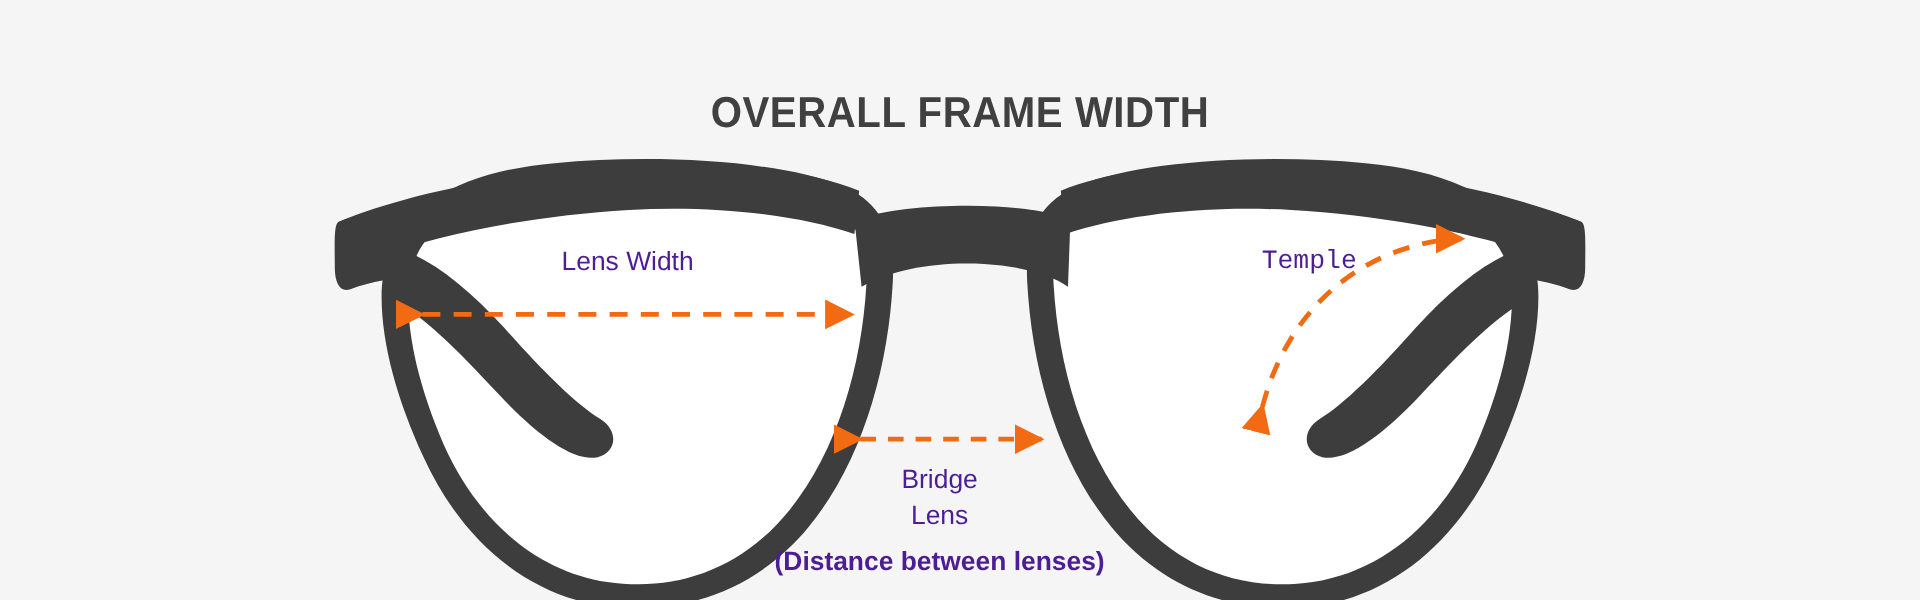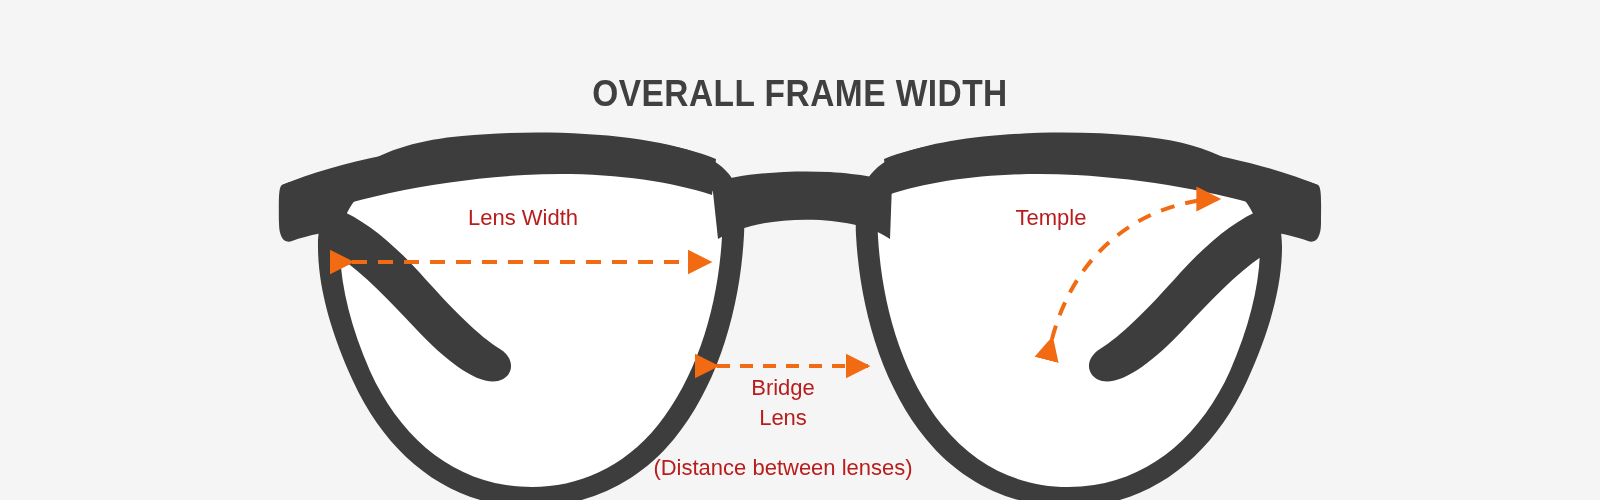--- a/index.html
+++ b/index.html
@@ -42,45 +42,47 @@
     letter-spacing: 0.5px;
     color: #404040;
     transform: scaleX(0.93);
     transform-origin: center top;
     white-space: nowrap;
   }
   .measure-label {
     position: absolute;
     font-family: "Liberation Sans", sans-serif;
     font-size: 22px;
-    color: #b91c1c;
+    color: #4c1d95;
     line-height: 30px;
     text-align: center;
     white-space: nowrap;
   }
   #label-lens-width {
     left: 392px;
     top: 170px;
     width: 262px;
   }
   #label-temple-length {
-    left: 936px;
+    left: 976px;
     top: 170px;
     width: 230px;
+    font-family: Liberation Mono, monospace;
   }
   #label-bridge-width {
     left: 668px;
-    top: 340px;
+    top: 352px;
     width: 230px;
   }
   #label-bridge-note {
     left: 603px;
     top: 420px;
     width: 360px;
     font-size: 22px;
+    font-weight: bold;
   }
   .label-line {
     display: block;
   }
 </style>
 </head>
 <body>
 
 <div id="diagram-root">
 

